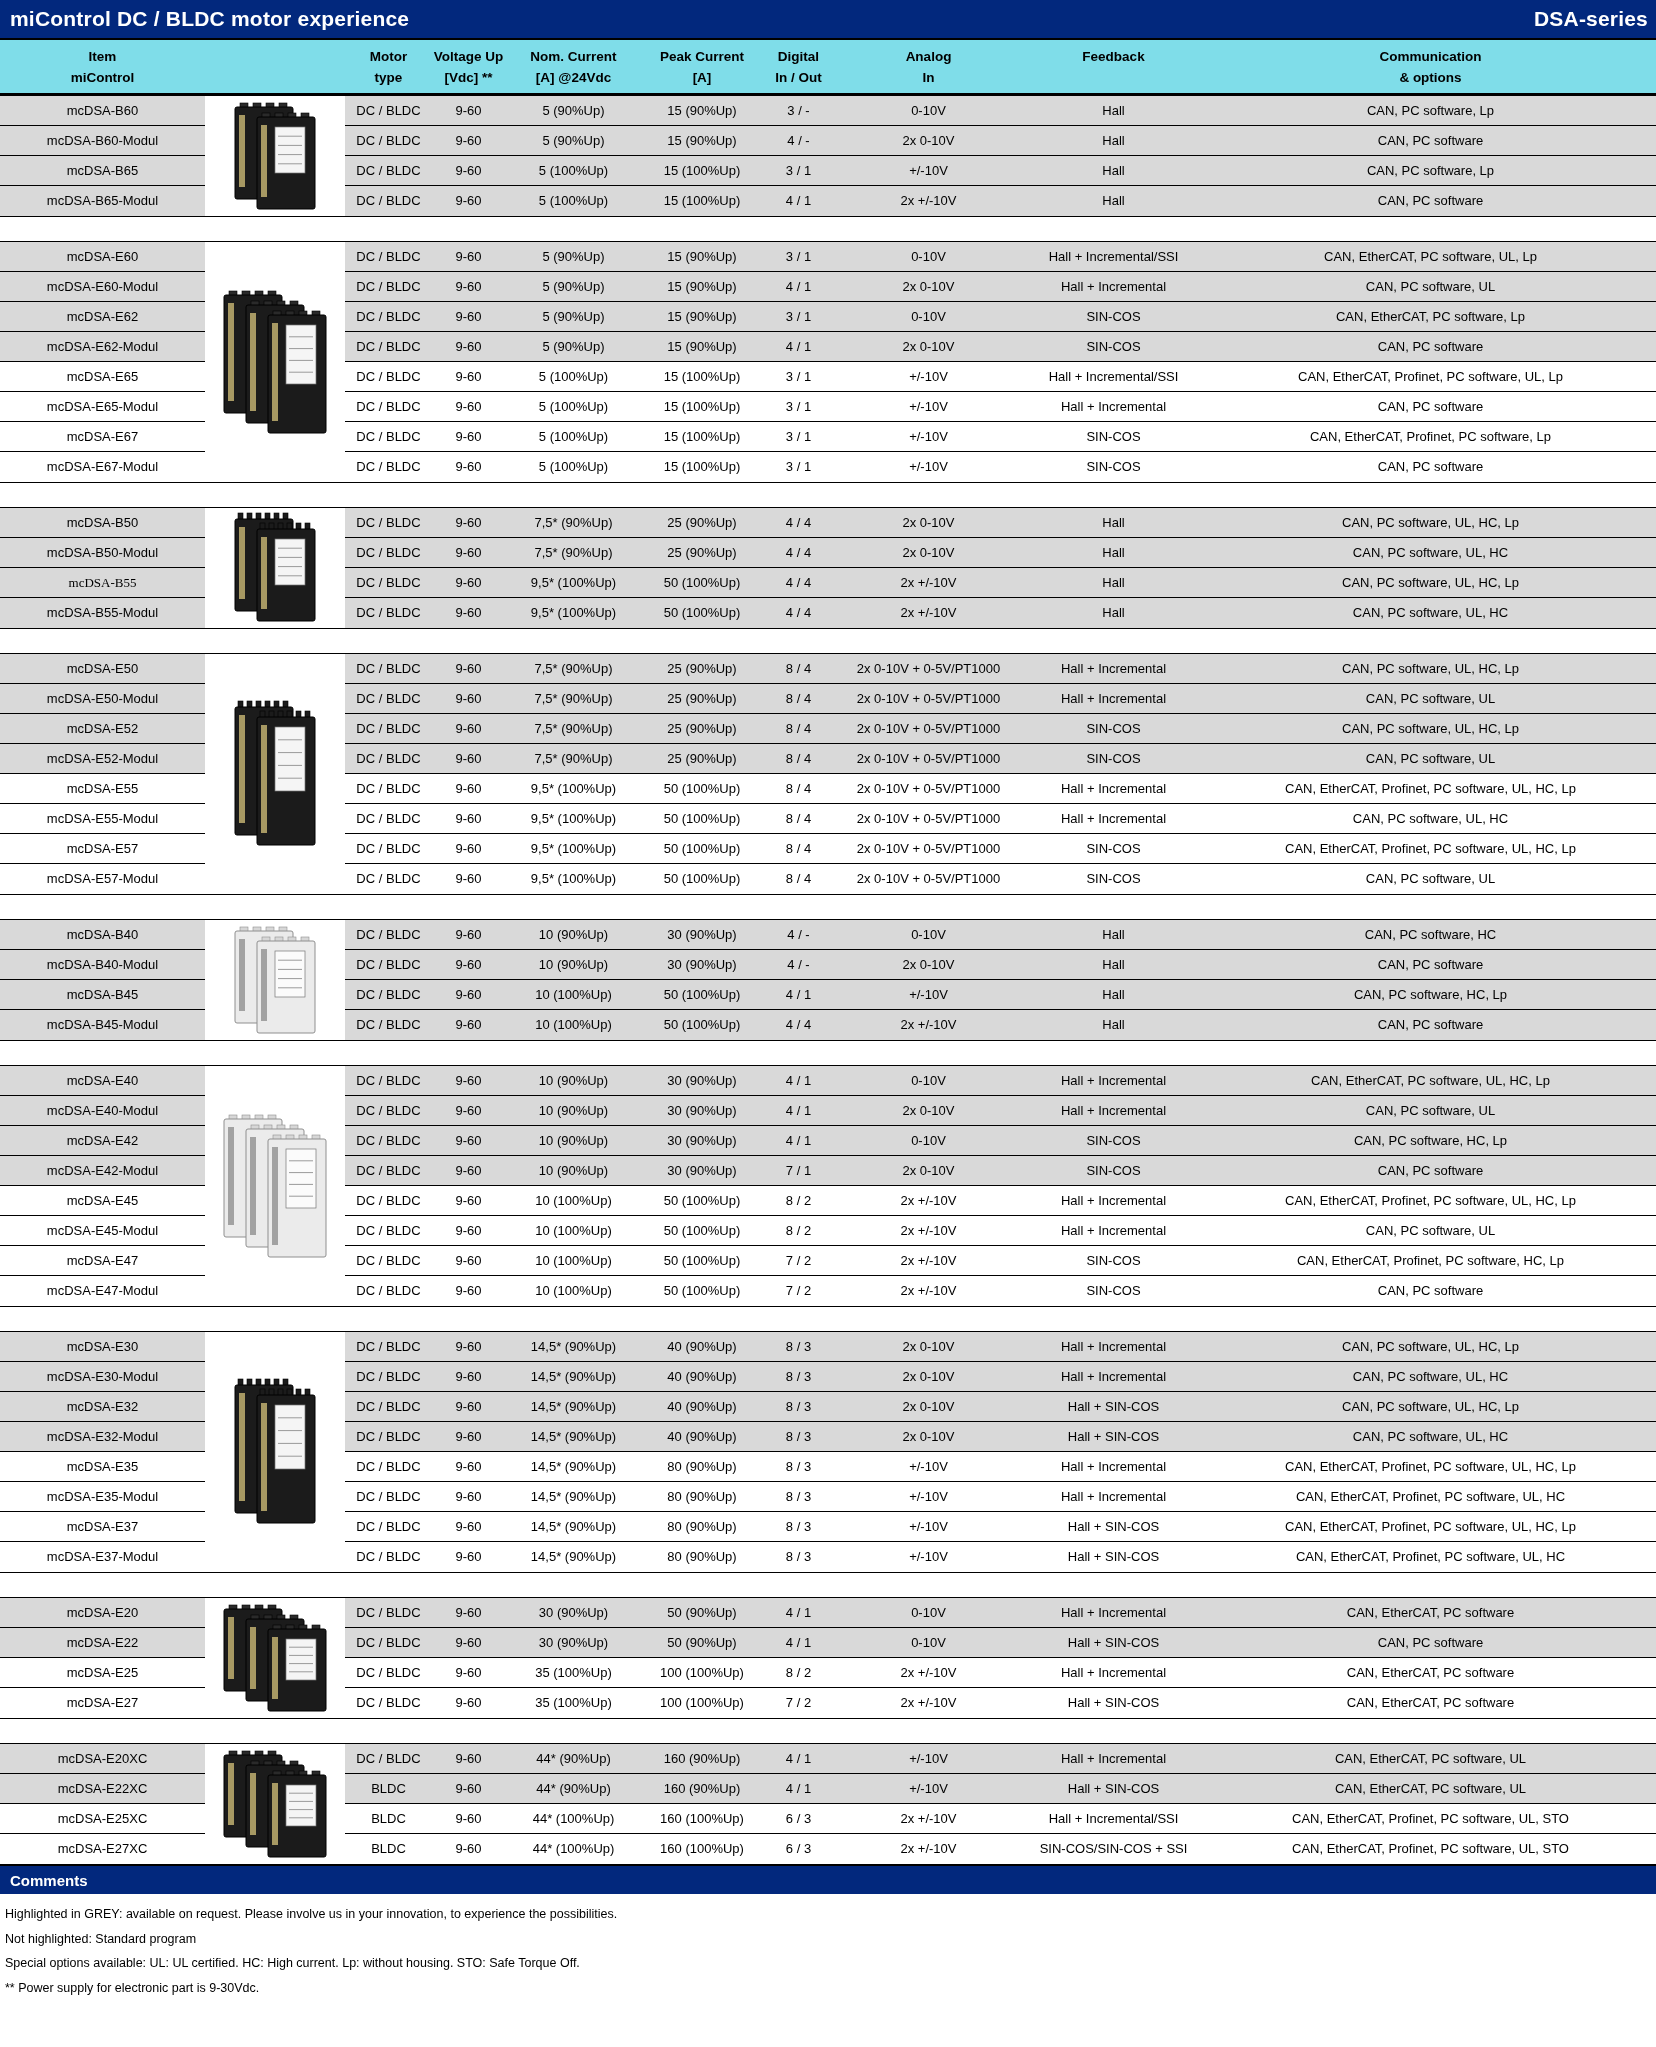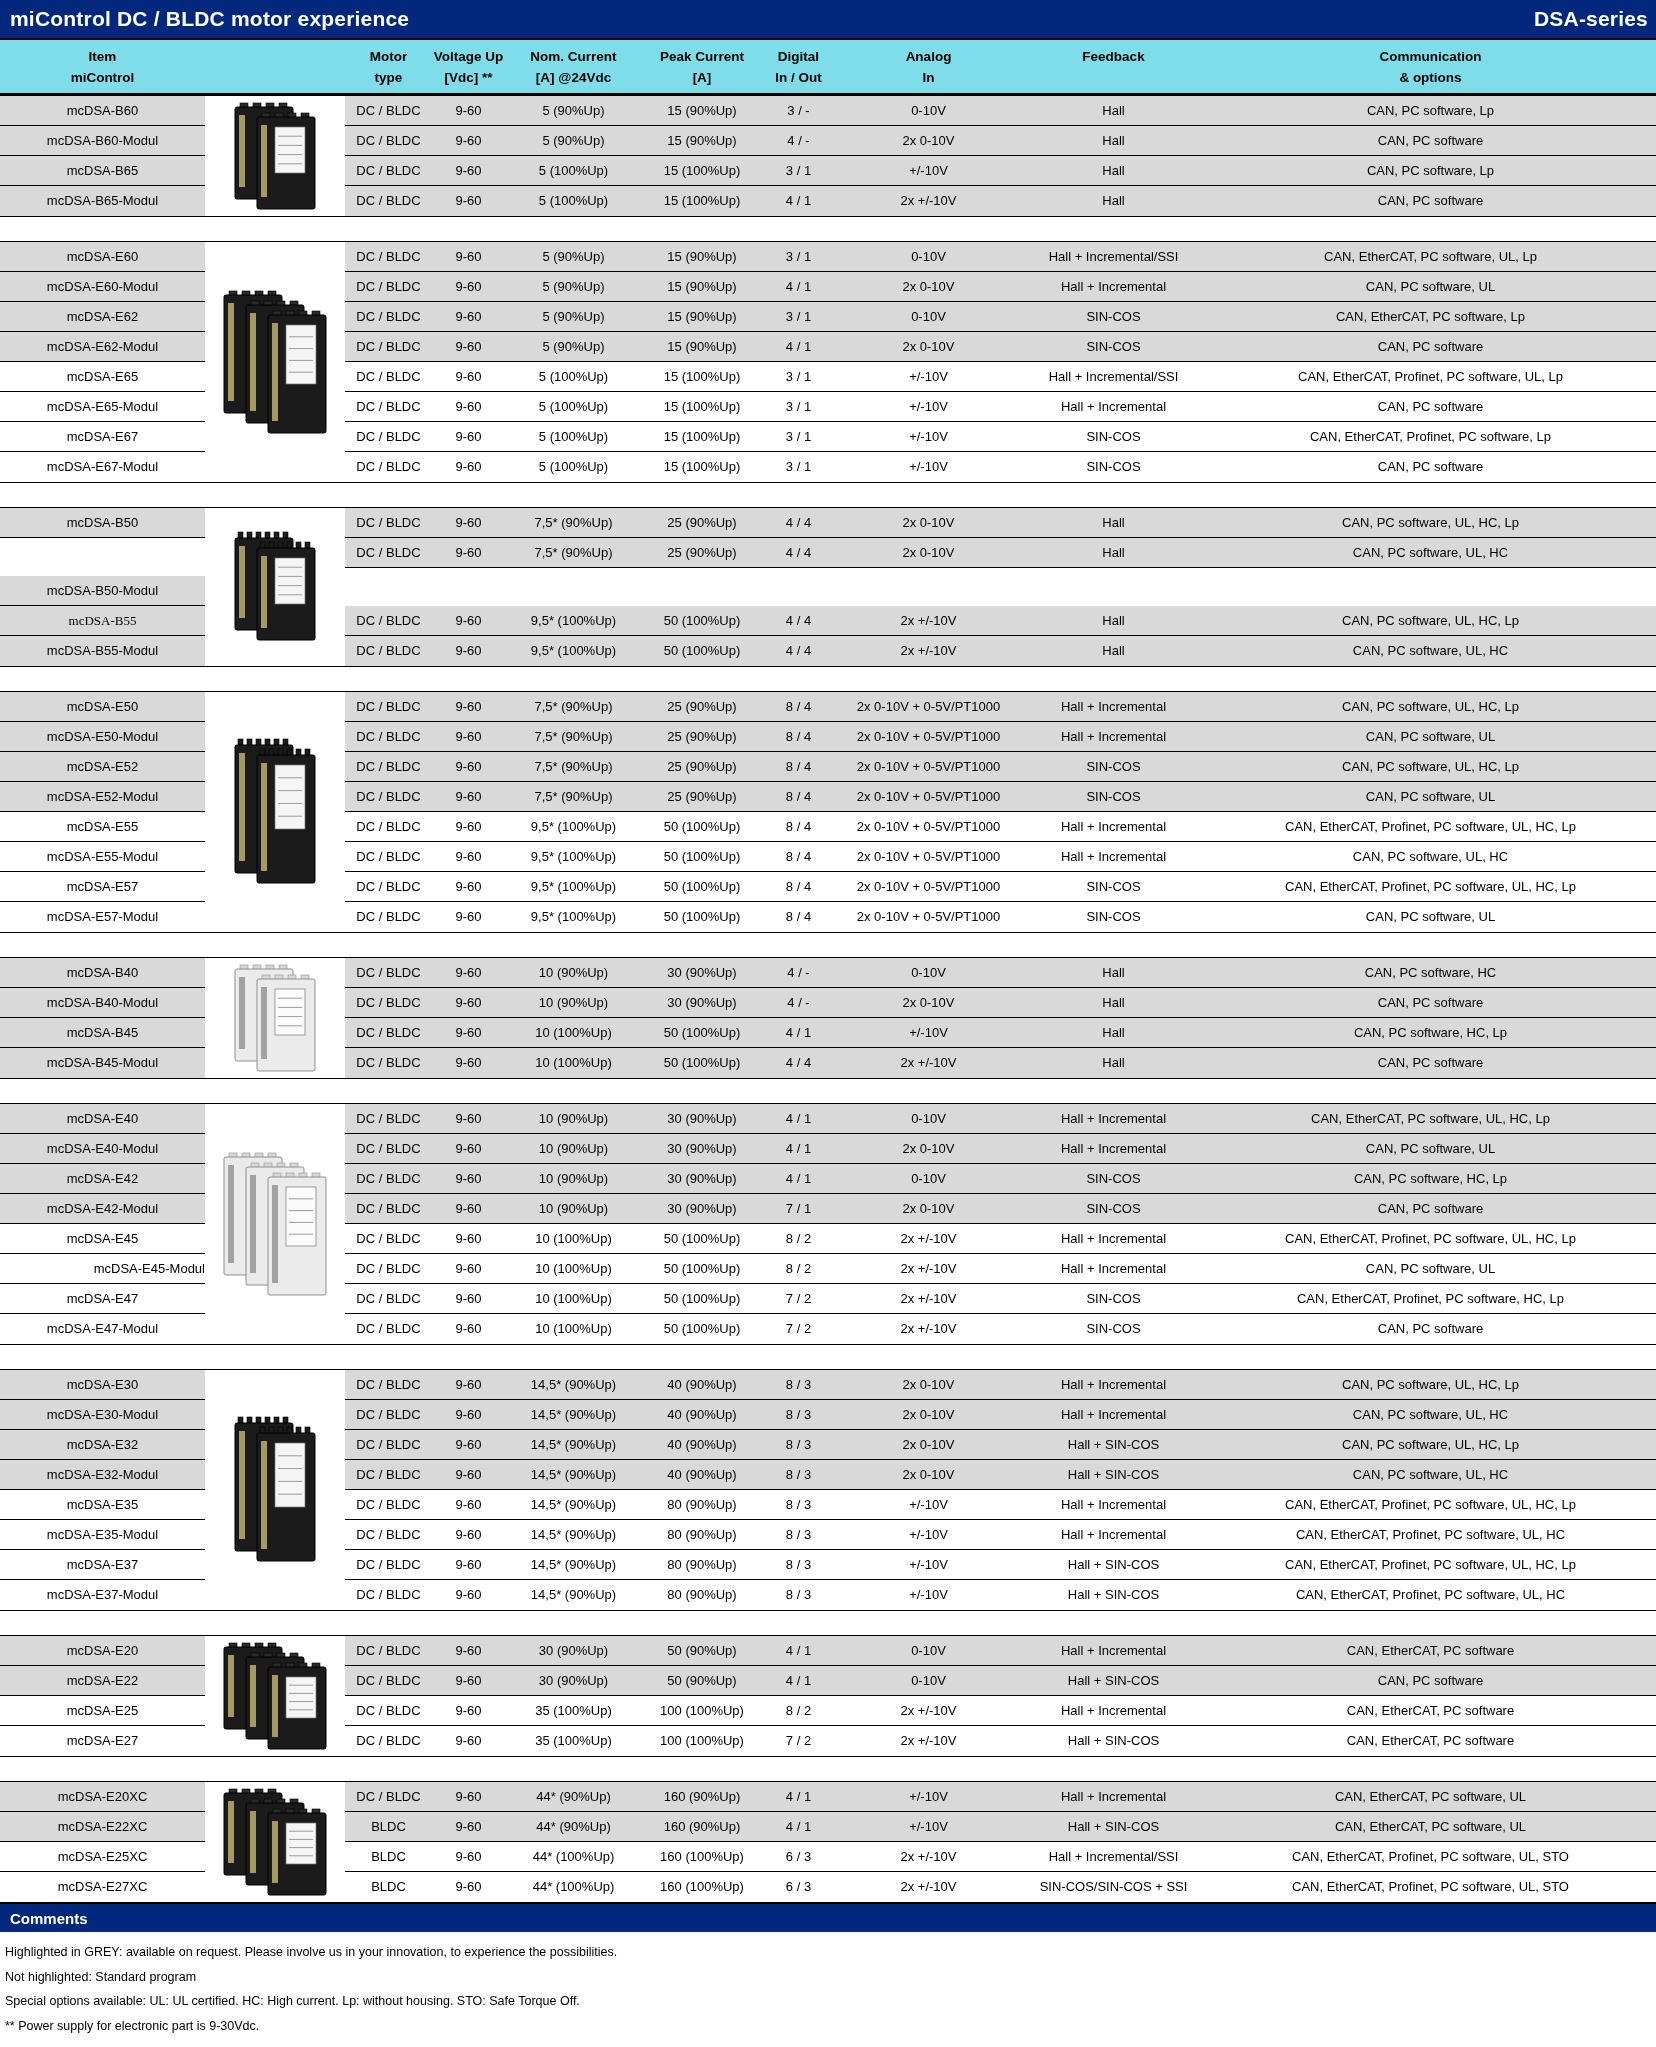--- a/index.html
+++ b/index.html
@@ -280,21 +280,21 @@
       </div>
       <div class="c grey" style="grid-area: 1 / 1;">mcDSA-B50</div>
       <div class="c grey" style="grid-area: 1 / 3;">DC / BLDC</div>
       <div class="c grey" style="grid-area: 1 / 4;">9-60</div>
       <div class="c grey" style="grid-area: 1 / 5;">7,5*  (90%Up)</div>
       <div class="c grey" style="grid-area: 1 / 6;">25  (90%Up)</div>
       <div class="c grey" style="grid-area: 1 / 7;">4 / 4</div>
       <div class="c grey" style="grid-area: 1 / 8;">2x 0-10V</div>
       <div class="c grey" style="grid-area: 1 / 9;">Hall</div>
       <div class="c grey" style="grid-area: 1 / 10;">CAN, PC software, UL, HC, Lp</div>
-      <div class="c grey" style="grid-area: 2 / 1; margin-top: 38px;">mcDSA-B50-Modul</div>
+      <div class="c grey" style="grid-area: 2 / 1;">mcDSA-B50-Modul</div>
       <div class="c grey" style="grid-area: 2 / 3;">DC / BLDC</div>
       <div class="c grey" style="grid-area: 2 / 4;">9-60</div>
       <div class="c grey" style="grid-area: 2 / 5;">7,5*  (90%Up)</div>
       <div class="c grey" style="grid-area: 2 / 6;">25  (90%Up)</div>
       <div class="c grey" style="grid-area: 2 / 7;">4 / 4</div>
       <div class="c grey" style="grid-area: 2 / 8;">2x 0-10V</div>
       <div class="c grey" style="grid-area: 2 / 9;">Hall</div>
       <div class="c grey" style="grid-area: 2 / 10;">CAN, PC software, UL, HC</div>
       <div class="c grey" style="grid-area: 3 / 1; font-family: Liberation Serif, serif;">mcDSA-B55</div>
       <div class="c grey" style="grid-area: 3 / 3;">DC / BLDC</div>
@@ -542,21 +542,21 @@
       <div class="c grey" style="grid-area: 4 / 10;">CAN, PC software</div>
       <div class="c" style="grid-area: 5 / 1;">mcDSA-E45</div>
       <div class="c" style="grid-area: 5 / 3;">DC / BLDC</div>
       <div class="c" style="grid-area: 5 / 4;">9-60</div>
       <div class="c" style="grid-area: 5 / 5;">10  (100%Up)</div>
       <div class="c" style="grid-area: 5 / 6;">50  (100%Up)</div>
       <div class="c" style="grid-area: 5 / 7;">8 / 2</div>
       <div class="c" style="grid-area: 5 / 8;">2x +/-10V</div>
       <div class="c" style="grid-area: 5 / 9;">Hall + Incremental</div>
       <div class="c" style="grid-area: 5 / 10;">CAN, EtherCAT, Profinet, PC software, UL, HC, Lp</div>
-      <div class="c" style="grid-area: 6 / 1; text-align: right;">mcDSA-E45-Modul</div>
+      <div class="c" style="grid-area: 6 / 1;">mcDSA-E45-Modul</div>
       <div class="c" style="grid-area: 6 / 3;">DC / BLDC</div>
       <div class="c" style="grid-area: 6 / 4;">9-60</div>
       <div class="c" style="grid-area: 6 / 5;">10  (100%Up)</div>
       <div class="c" style="grid-area: 6 / 6;">50  (100%Up)</div>
       <div class="c" style="grid-area: 6 / 7;">8 / 2</div>
       <div class="c" style="grid-area: 6 / 8;">2x +/-10V</div>
       <div class="c" style="grid-area: 6 / 9;">Hall + Incremental</div>
       <div class="c" style="grid-area: 6 / 10;">CAN, PC software, UL</div>
       <div class="c" style="grid-area: 7 / 1;">mcDSA-E47</div>
       <div class="c" style="grid-area: 7 / 3;">DC / BLDC</div>

